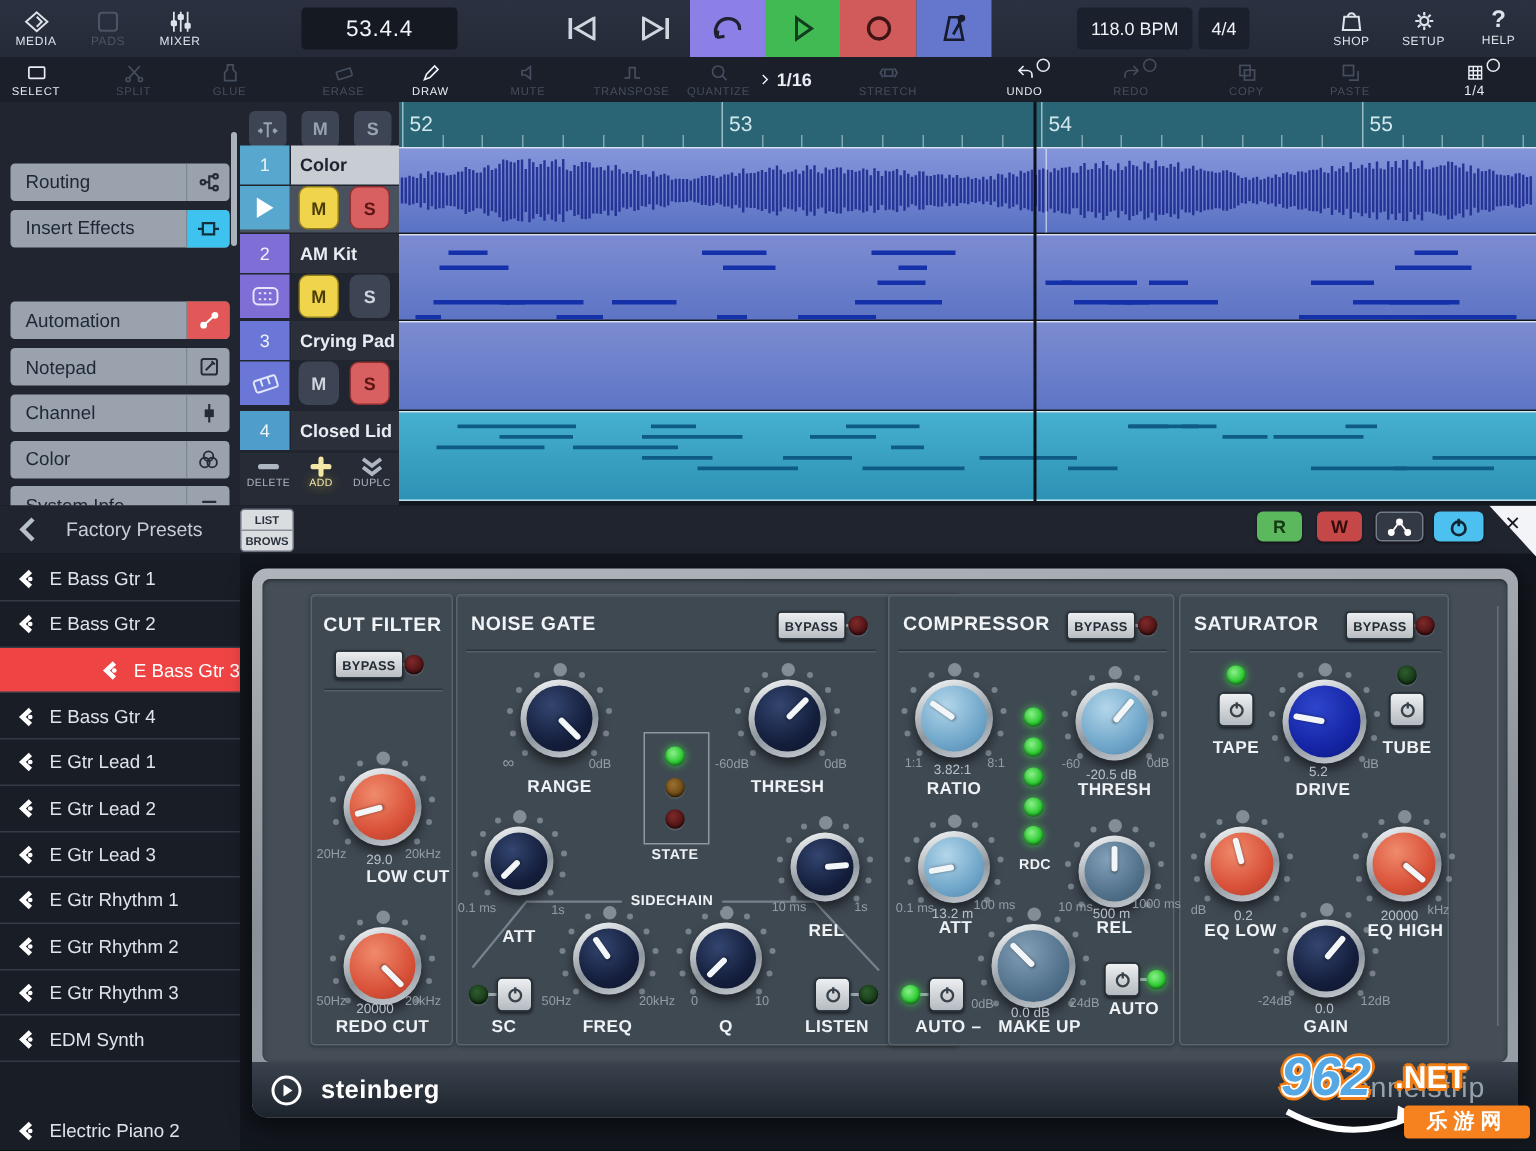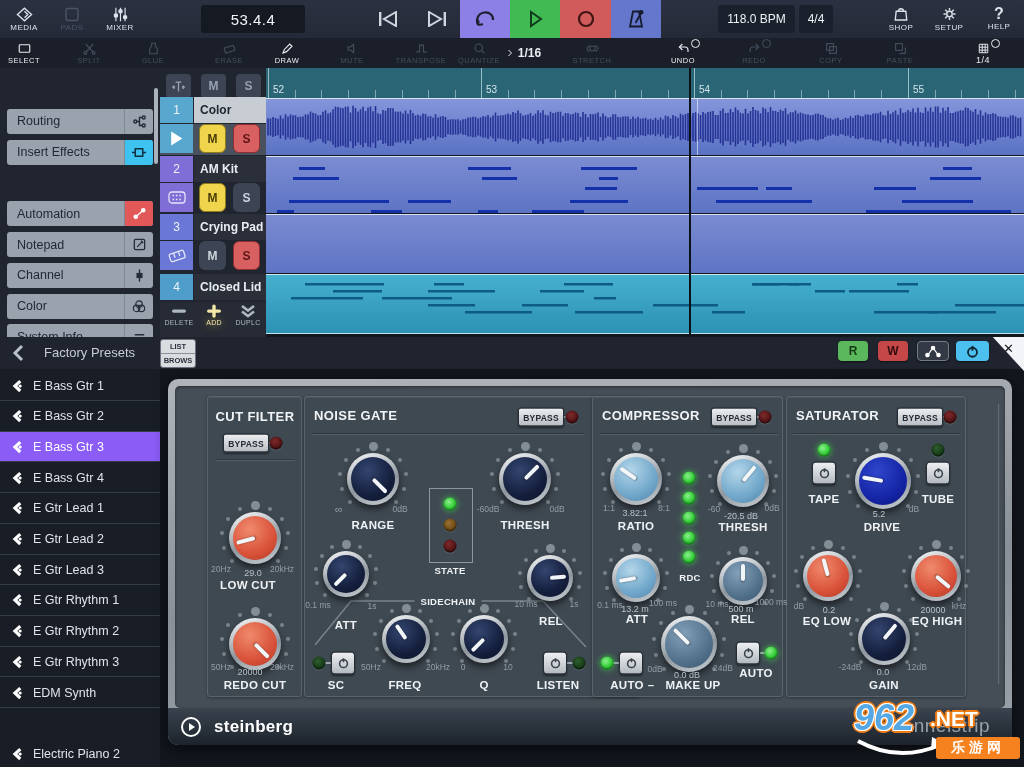--- a/index.html
+++ b/index.html
@@ -45,37 +45,37 @@
   .ms.m{left:39px;} .ms.s{left:73px;}
   .ms.yellow{background:#f0d44c;color:#4a3e08;border:1px solid #8f7d1d;box-sizing:border-box;}
   .ms.red{background:#d96060;color:#5d1515;border:1px solid #8f2e2e;box-sizing:border-box;}
   .ms.dark{background:#3d4453;color:#cdd5de;}
   #trk-footer{position:absolute;left:0;top:234px;width:106px;height:35px;background:#262b35;}
   .tf-item{position:absolute;top:2px;width:34px;height:32px;display:flex;flex-direction:column;align-items:center;color:#aeb6c2;}
   .tf-item .tflbl{font-size:7px;letter-spacing:.3px;margin-top:1px;}
   
   #timeline{position:absolute;left:266px;top:68px;width:758px;height:269px;overflow:hidden;}
   #ruler{position:absolute;left:0;top:0;width:758px;height:30px;background:#2a6575;}
-  .rmark{position:absolute;top:16px;color:#d3e6ec;font-size:10px;}
+  .rmark{position:absolute;top:6px;color:#d3e6ec;font-size:14px;}
   .rbar{position:absolute;top:0;width:1px;height:30px;background:#b7d2d9;opacity:.8;}
   .rtick{position:absolute;bottom:0;width:1px;height:8px;background:#7fa8b2;}
   .region{position:absolute;left:0;width:758px;border-top:1px solid rgba(240,245,250,.85);box-sizing:border-box;}
   #playhead{position:absolute;left:423px;top:0;width:2px;height:266px;background:#0d1118;z-index:5;}
   
   #presetbar{position:absolute;left:0;top:337px;width:1024px;height:32px;background:#20242f;}
   #preset-title{position:absolute;left:44px;top:8px;color:#c7cdd7;font-size:13px;}
   #listbrows{position:absolute;left:160px;top:2px;width:34px;height:27px;background:#dadde0;border:1px solid #6a737f;border-radius:3px;color:#2b323d;font-size:7.5px;text-align:center;line-height:13px;font-weight:bold;}
   #listbrows div:first-child{border-bottom:1px solid #8a9098;}
   .rw{position:absolute;top:4px;width:30px;height:20px;border-radius:4px;font-size:12px;font-weight:bold;display:flex;align-items:center;justify-content:center;box-shadow:0 1px 2px rgba(0,0,0,.5);}
   #fold{position:absolute;left:984px;top:337px;width:40px;height:34px;background:#f2f4f7;clip-path:polygon(22% 0,100% 0,100% 100%);}
   #fold-x{position:absolute;left:1003px;top:341px;color:#15181e;font-size:13px;font-weight:bold;}
   
   #presetlist{position:absolute;left:0;top:369px;width:160px;height:398px;background:#191d26;overflow:hidden;}
   .pitem{position:absolute;left:0;width:160px;height:30px;border-bottom:1px solid #343b47;color:#dfe4ea;font-size:12.5px;display:flex;align-items:center;gap:9px;padding-left:10px;box-sizing:border-box;}
-  .pitem.sel{background:#8b5cf6;color:#fff;}
+  .pitem.sel{background:#ef4444;color:#fff;justify-content:flex-end;}
   #plist-scroll{position:absolute;left:154px;top:88px;width:4px;height:76px;background:#aab2bc;border-radius:2px;z-index:3;}
   
   #device{position:absolute;left:168px;top:379px;width:844px;height:366px;border-radius:10px;background:linear-gradient(175deg,#b0b5bb,#8a9097 55%,#9ba1a8);box-shadow:0 4px 14px rgba(0,0,0,.6);}
   #device-inner{position:absolute;left:7px;right:7px;top:7px;bottom:37px;background:#454e57;border-radius:5px;box-shadow:inset 0 1px 3px rgba(0,0,0,.45);}
   .sec{position:absolute;top:17px;height:301px;background:#3f4952;border:1px solid #5a646d;border-radius:3px;box-sizing:border-box;box-shadow:inset 0 1px 0 rgba(255,255,255,.07),0 1px 3px rgba(0,0,0,.35);}
   .sec-title{position:absolute;color:#f1f4f7;font-size:13px;font-weight:bold;letter-spacing:.4px;white-space:nowrap;}
   .sec-sep{position:absolute;height:1px;background:#2e363e;box-shadow:0 1px 0 rgba(255,255,255,.12);}
   .ctr{transform:translate(-50%,-50%);}
   
   .knob{position:absolute;transform:translate(-50%,-50%);z-index:2;}
@@ -723,21 +723,21 @@
           <i class="kdot" style="left: 58.5937px; top: 20.8377px;"></i>
           <i class="kdot" style="left: 57.3849px; top: 36.1976px;"></i>
           <i class="kdot" style="left: 49.3345px; top: 49.3345px;"></i>
           <b class="kbez"></b>
           <b class="kface"></b>
           <b class="kptr" style="transform: rotate(var(--a));"></b>
         </div>
       <span class="kmm" style="left:13px;top:172px">20Hz</span>
       <span class="kval" style="left:45px;top:176px">29.0</span>
       <span class="kmm" style="left:74px;top:172px">20kHz</span>
-      <span class="kcap" style="left:40px;top:188px">LOW CUT</span>
+      <span class="kcap" style="left:64px;top:188px">LOW CUT</span>
       <div class="knob red" style="left:47px;top:247px;width:52px;height:52px;--a:135deg">
           <i class="kdot" style="left: 2.66548px; top: 49.3345px;"></i>
           <i class="kdot" style="left: -5.38486px; top: 36.1976px;"></i>
           <i class="kdot" style="left: -6.59372px; top: 20.8377px;"></i>
           <i class="kdot" style="left: -0.697561px; top: 6.60309px;"></i>
           <i class="kdot" style="left: 11.0183px; top: -3.40322px;"></i>
           <i class="kdot big" style="left: 26px; top: -7px;"></i>
           <i class="kdot" style="left: 40.9817px; top: -3.40322px;"></i>
           <i class="kdot" style="left: 52.6976px; top: 6.60309px;"></i>
           <i class="kdot" style="left: 58.5937px; top: 20.8377px;"></i>

